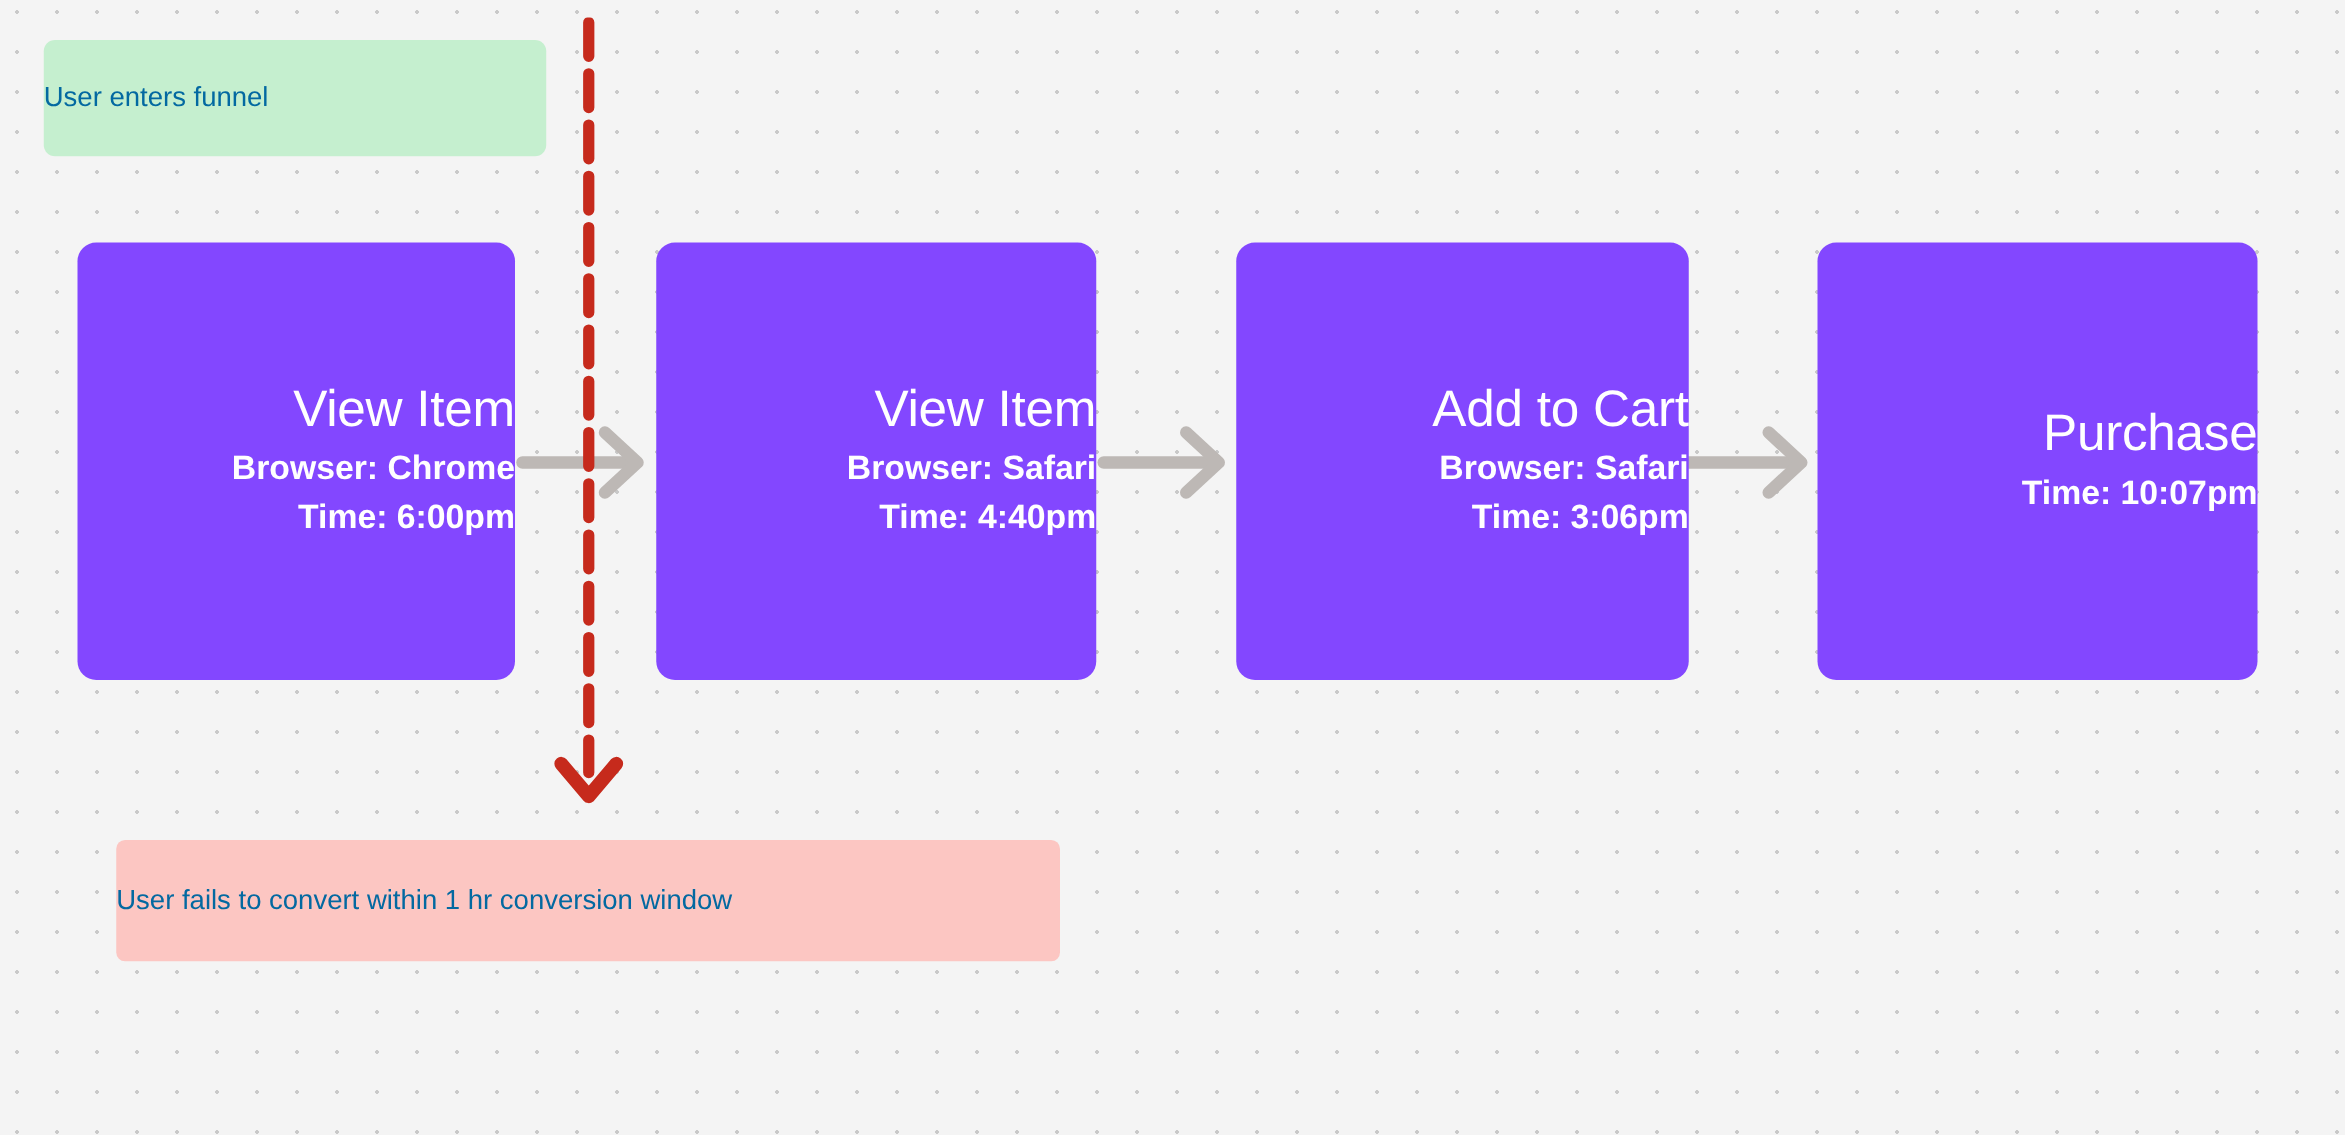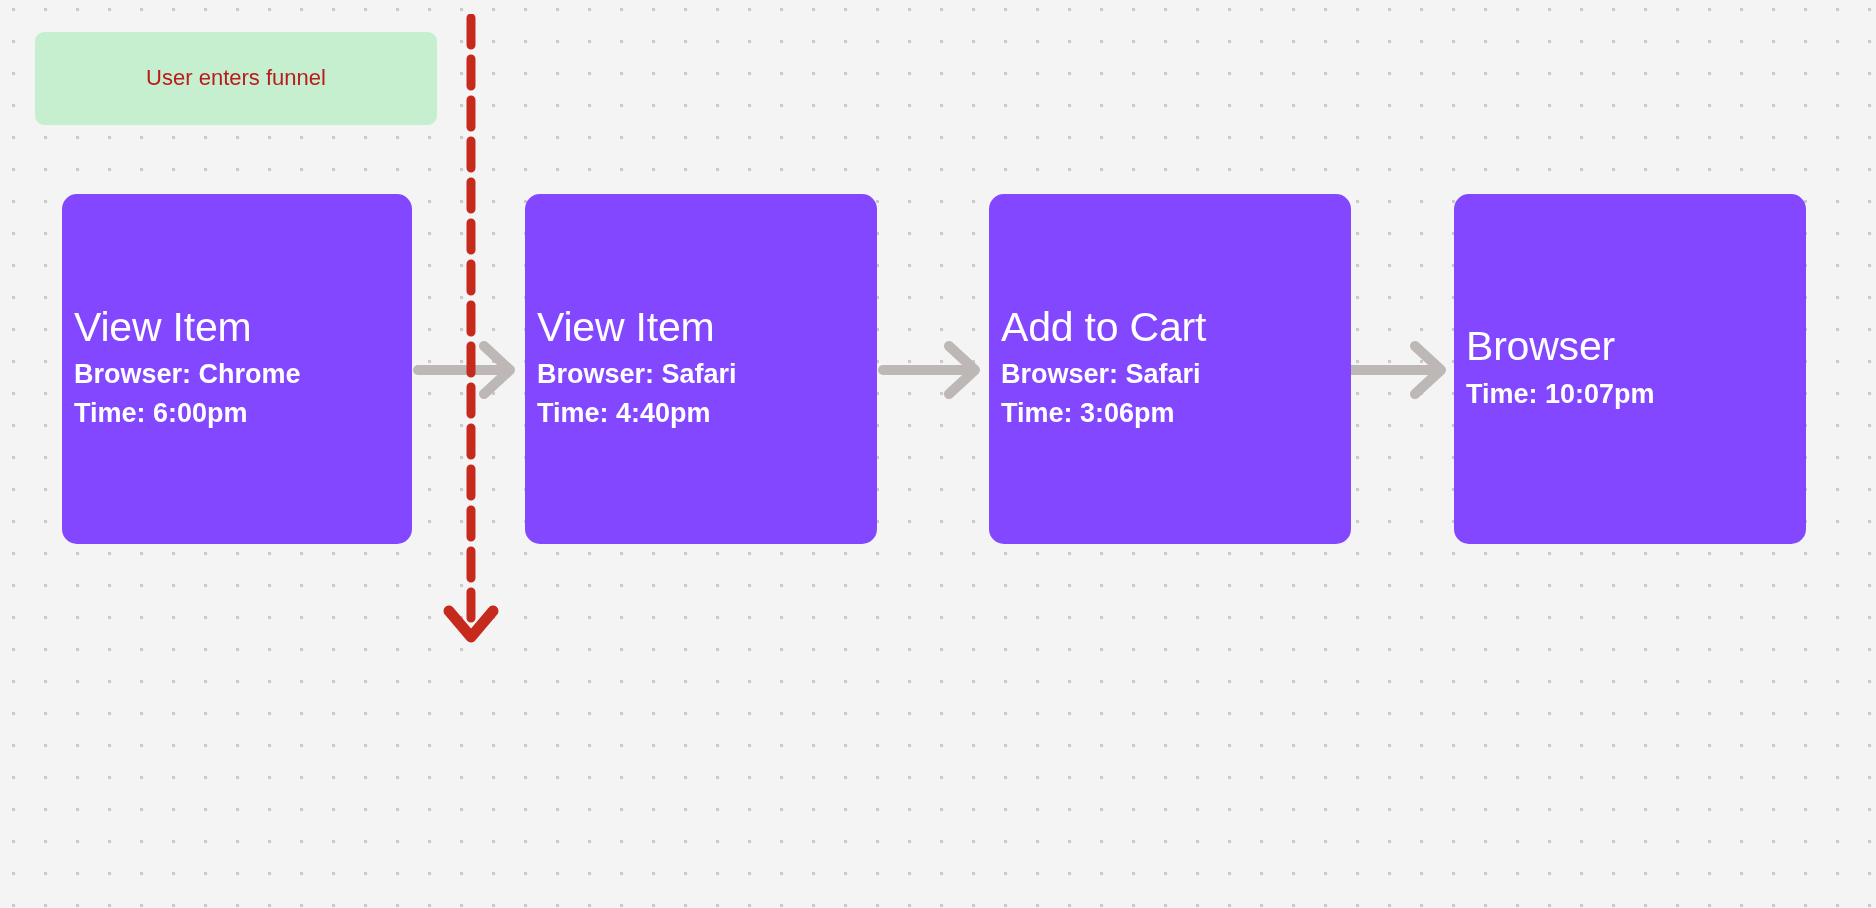--- a/index.html
+++ b/index.html
@@ -22,23 +22,22 @@
     background-image: radial-gradient(circle at 1.6px 1.6px, #c9c9c9 1.6px, transparent 1.7px);
     background-size: 32px 32px;
     background-position: 12px 8px;
   }
 
   
   .note {
     position: absolute;
     display: flex;
     align-items: center;
-    justify-content: center;
     box-sizing: border-box;
-    color: #b91c1c;
+    color: #0369a1;
     line-height: 1.2;
     white-space: nowrap;
   }
   #note-enter {
     left: 35px;
     top: 32px;
     width: 402px;
     height: 93px;
     background: #c5efcf;
     border-radius: 9px;
@@ -57,25 +56,24 @@
   
   .step {
     position: absolute;
     top: 194px;
     height: 350px;
     background: #8347ff;
     border-radius: 15px;
     box-sizing: border-box;
     display: flex;
     flex-direction: column;
-    align-items: flex-start;
+    align-items: flex-end;
     justify-content: center;
     color: #ffffff;
     z-index: 3;
-    padding-left: 12px;
   }
   .step .step-title {
     font-size: 41px;
     font-weight: 400;
     line-height: 1.08;
     letter-spacing: -0.2px;
     margin-bottom: 6px;
     white-space: nowrap;
   }
   .step .step-meta {
@@ -160,18 +158,21 @@
   </div>
 
   <div class="connector" id="connector-3">
     <svg width="112" height="64" viewBox="0 0 112 64" xmlns="http://www.w3.org/2000/svg">
       <line x1="6" y1="32" x2="88" y2="32" stroke="#bdb8b5" stroke-width="10" stroke-linecap="round"></line>
       <polyline points="72,8 98,32 72,56" fill="none" stroke="#bdb8b5" stroke-width="10" stroke-linecap="round" stroke-linejoin="round"></polyline>
     </svg>
   </div>
 
   <div class="step" id="step-4">
-    <div class="step-title">Browser</div>
+    <div class="step-title">Purchase</div>
     <div class="step-meta">Time: 10:07pm</div>
   </div>
 
+  <div class="note" id="note-fail">
+    <span>User fails to convert within 1 hr conversion window</span>
+  </div>
 
 </div>
 
 </body></html>

